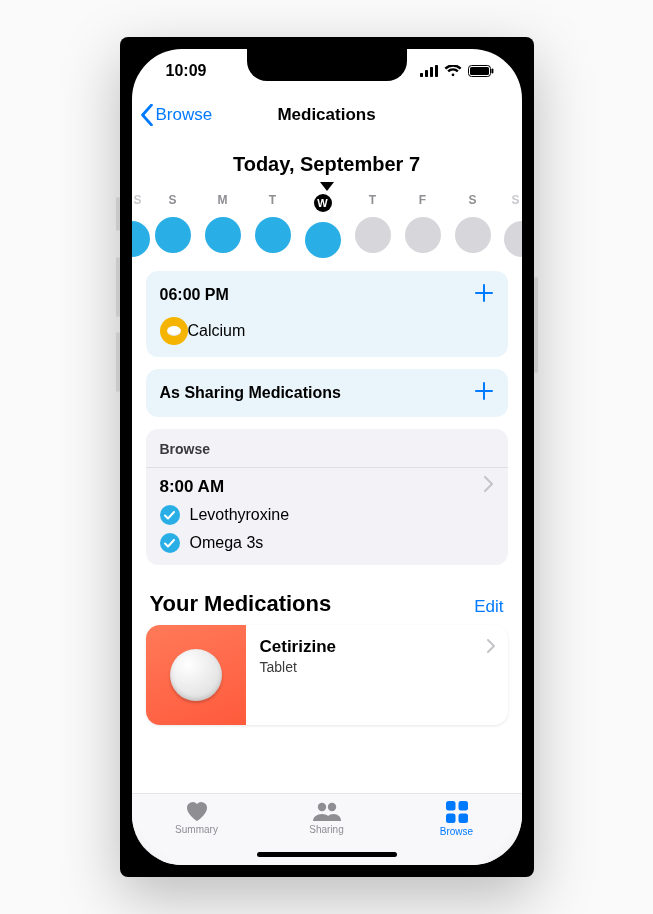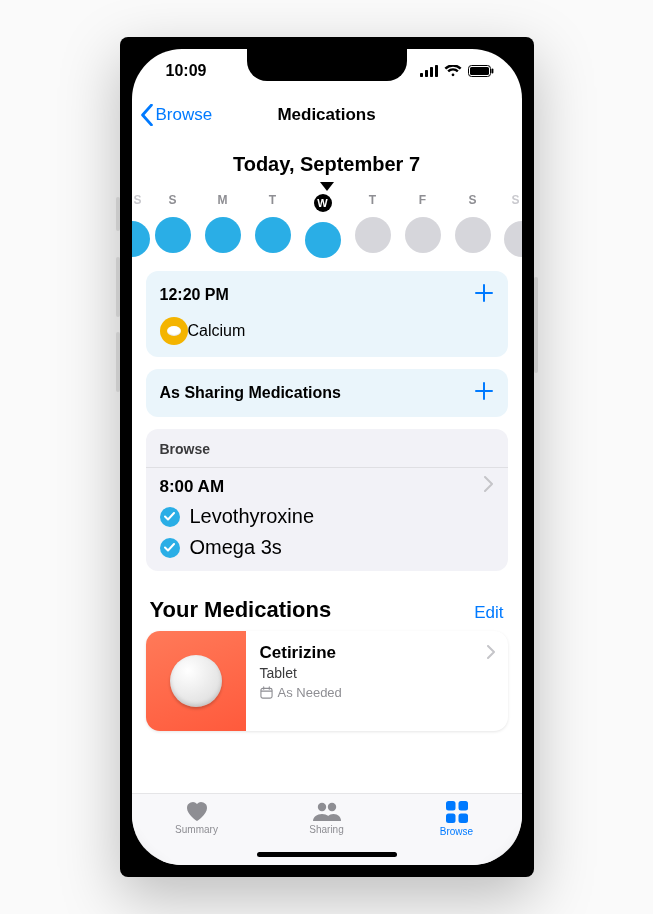--- a/index.html
+++ b/index.html
@@ -81,21 +81,21 @@
   }
   .pill-icon .inner { width: 14px; height: 10px; background: #fff; border-radius: 50%; box-shadow: inset 0 -1px 1px rgba(0,0,0,0.1); }
   .plus-btn { color: #007aff; font-size: 24px; font-weight: 400; line-height: 1; }
   .chevron { color: #c5c5c9; }
   .check {
     width: 20px; height: 20px; border-radius: 50%; background: #2aaee6; color: #fff;
     display: inline-flex; align-items: center; justify-content: center; font-size: 12px; font-weight: 700;
   }
   .logged-sub { font-size: 14px; font-weight: 600; color: #3a3a3c; }
   .logged-time-row { display: flex; align-items: center; justify-content: space-between; margin-top: 8px; font-weight: 600; font-size: 17px; }
-  .logged-item { display: flex; align-items: center; gap: 10px; margin-top: 8px; font-size: 20px; }
+  .logged-item { display: flex; align-items: center; gap: 10px; margin-top: 8px; font-size: 16px; }
 
   .your-med-card {
     margin: 0 14px; border-radius: 14px; overflow: hidden; display: flex; background: #fff;
     box-shadow: 0 1px 3px rgba(0,0,0,0.10); height: 100px;
   }
   .med-image {
     width: 100px; background: linear-gradient(160deg, #ff7a59, #ff5a3c);
     display: flex; align-items: center; justify-content: center;
   }
   .round-tablet {
@@ -202,21 +202,21 @@
             <div class="day-dot"></div>
           </div>
 
           <div class="edge-right"></div>
           <span class="edge-right-label">S</span>
         </div>
 
 
         <div class="card card-blue">
           <div class="card-head">
-            <span>12:20 PM</span>
+            <span>06:00 PM</span>
             <span class="plus-btn">
               <svg width="20" height="20" viewBox="0 0 20 20">
                   <path d="M10 2v16M2 10h16" stroke="#007aff" stroke-width="2" stroke-linecap="round"></path>
                 </svg>
             </span>
           </div>
           <div class="med-row">
             <span class="pill-icon">
                 <span class="inner"></span>
               </span>
@@ -274,28 +274,20 @@
             <div class="round-tablet"></div>
           </div>
           <div class="med-info">
             <span class="med-chevron">
               <svg width="9" height="14" viewBox="0 0 9 14">
                   <path d="M1 1l6 6-6 6" stroke="#c5c5c9" stroke-width="2" fill="none" stroke-linecap="round" stroke-linejoin="round"></path>
                 </svg>
             </span>
             <span class="med-name">Cetirizine</span>
             <span class="med-sub">Tablet</span>
-            <span class="med-freq">
-              <svg width="13" height="13" viewBox="0 0 14 14">
-                  <rect x="1" y="2.5" width="12" height="10.5" rx="2" fill="none" stroke="#8e8e93" stroke-width="1.2"></rect>
-                  <path d="M1 5.5h12" stroke="#8e8e93" stroke-width="1.2"></path>
-                  <path d="M4 1v2.5M10 1v2.5" stroke="#8e8e93" stroke-width="1.2" stroke-linecap="round"></path>
-                </svg>
-              <span>As Needed</span>
-            </span>
           </div>
         </div>
       </div>
 
       <div class="tab-bar">
         <div class="tab">
           <svg width="26" height="22" viewBox="0 0 26 22">
               <path d="M13 21s-10-6.3-10-13A5.8 5.8 0 0113 4a5.8 5.8 0 0110 4c0 6.7-10 13-10 13z" fill="#8e8e93"></path>
             </svg>
           <span>Summary</span>

